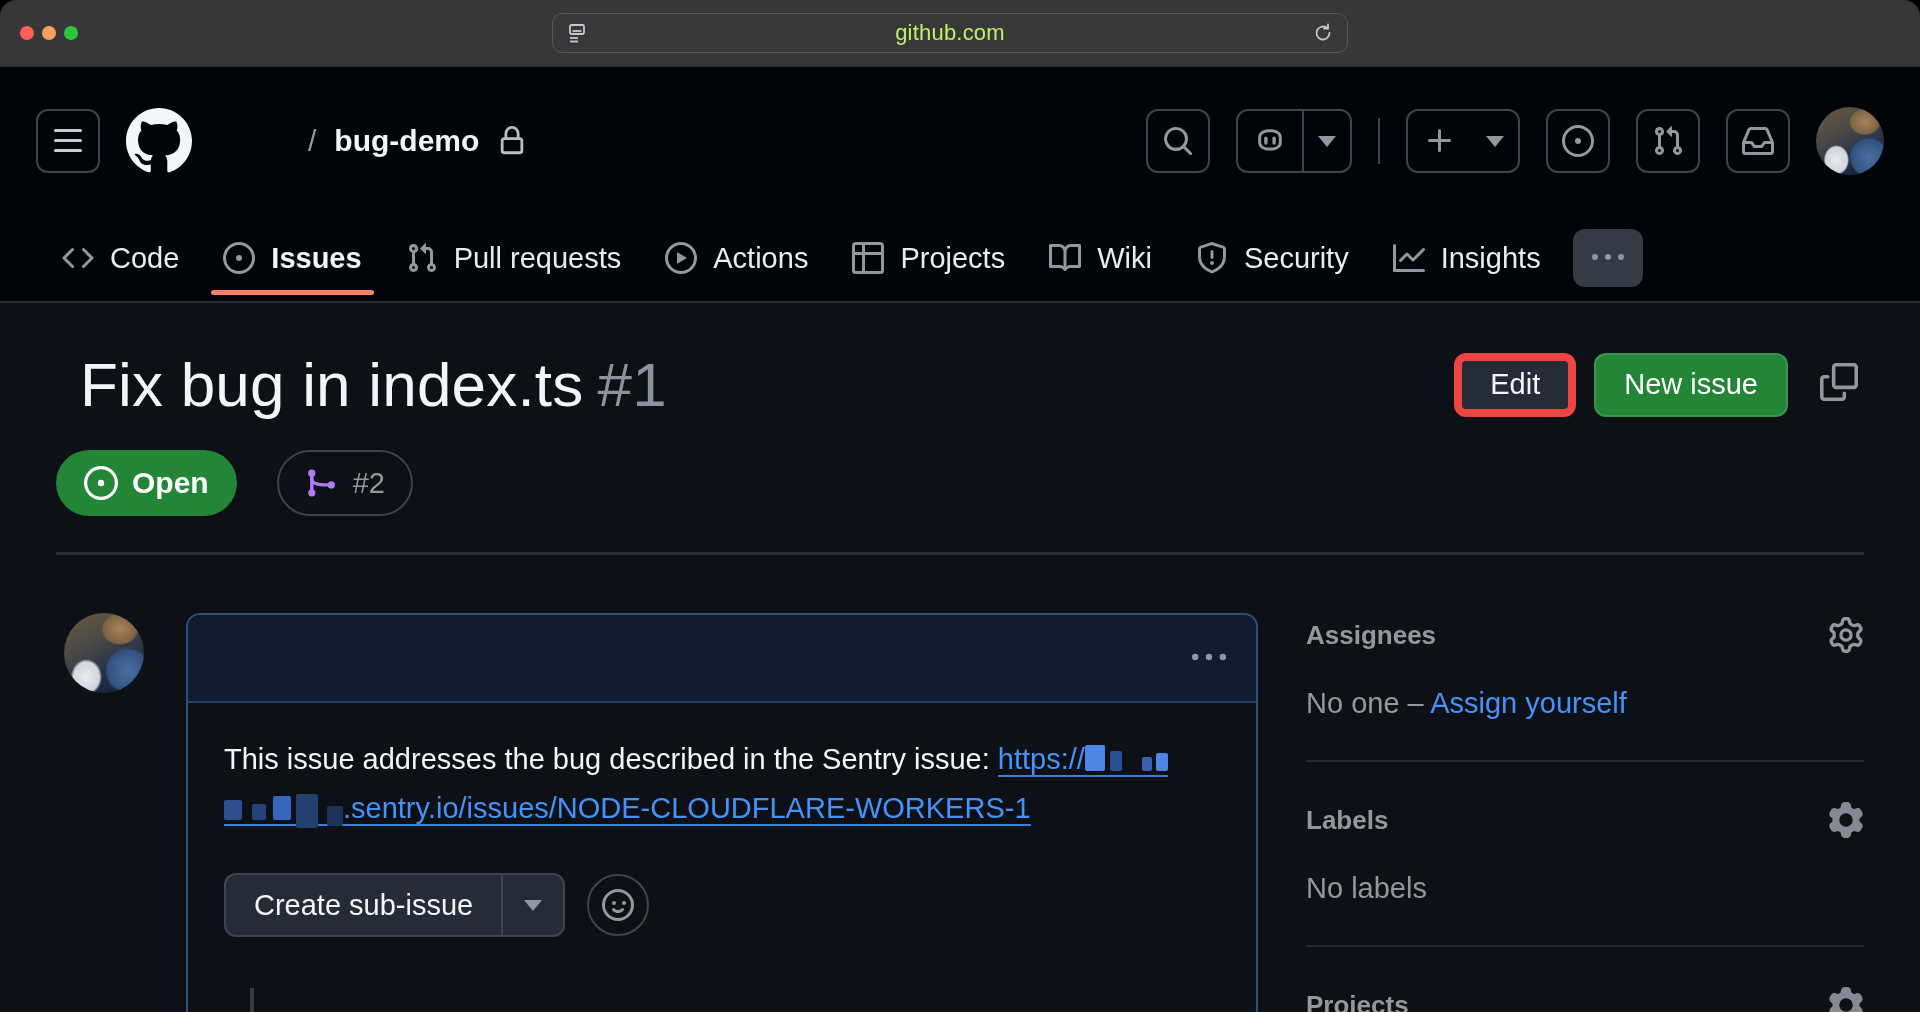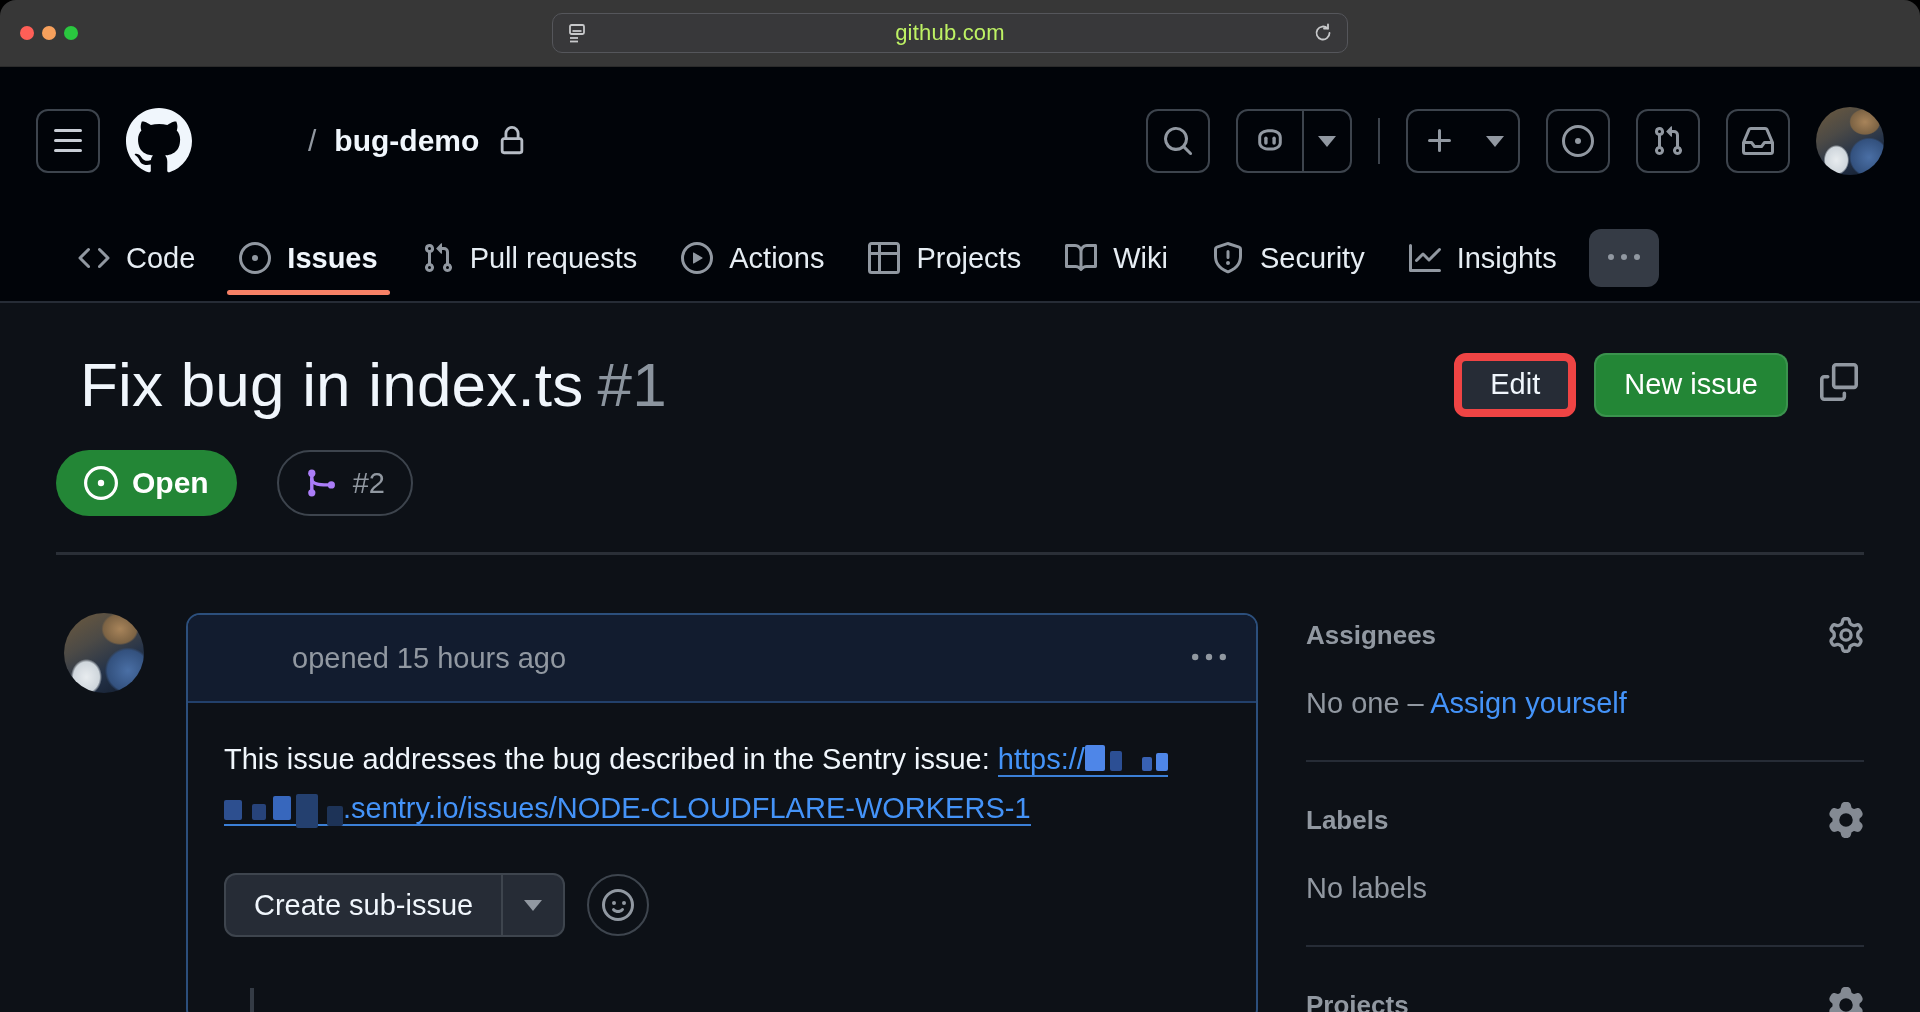--- a/index.html
+++ b/index.html
@@ -35,21 +35,21 @@
   .tri { width:0; height:0; border-left:9px solid transparent; border-right:9px solid transparent; border-top:11px solid #9198a1; }
   .vdivider { width:2px; height:46px; background:#3d444d; }
   .avatar { width:68px; height:68px; border-radius:50%; cursor:pointer;
     background:
       radial-gradient(26px 22px at 72% 22%, #a8845a 0%, #7c6344 55%, transparent 60%),
       radial-gradient(22px 26px at 30% 78%, #e8ecef 0%, #cfd6dc 50%, transparent 58%),
       radial-gradient(30px 30px at 78% 74%, #4a6fa5 0%, #33517e 60%, transparent 66%),
       linear-gradient(150deg, #6d5a3e 0%, #4c4a46 35%, #253349 65%, #101a2a 100%); }
 
   
-  .tabnav { background:#010409; display:flex; align-items:center; padding:0 56px; height:88px; border-bottom:2px solid #262c36; }
+  .tabnav { background:#010409; display:flex; align-items:center; padding:0 40px; height:88px; border-bottom:2px solid #262c36; }
   .tab { position:relative; display:flex; align-items:center; gap:16px; padding:0 22px; height:100%; font-size:29px; color:#e6edf3; cursor:pointer; }
   .tab svg { width:32px; height:32px; color:#9198a1; }
   .tab.active { font-weight:700; color:#f0f6fc; }
   .tab.active::after { content:""; position:absolute; left:10px; right:10px; bottom:6px; height:5px; border-radius:3px; background:#f78166; }
   .tab-more { margin-left:10px; width:70px; height:58px; background:#353b45; border-radius:12px; display:flex; align-items:center; justify-content:center; color:#9198a1; cursor:pointer; }
   .tab-more svg { width:32px; height:32px; }
 
   
   .content { background:#0d1117; height:777px; padding:46px 56px 0; }
   .title-row { display:flex; align-items:center; }
@@ -300,21 +300,20 @@
 
   <div class="head-divider"></div>
 
   <div class="main-row">
 
     <div class="thread">
       <div class="c-avatar"></div>
       <div class="comment-box">
         <div class="comment-head">
           <span class="redacted-author"></span>
-          <span class="comment-meta">opened 15 hours ago</span>
           <span class="comment-kebab">
             <svg viewBox="0 0 16 16" fill="currentColor">
                 <path d="M8 9a1.5 1.5 0 1 0 0-3 1.5 1.5 0 0 0 0 3ZM1.5 9a1.5 1.5 0 1 0 0-3 1.5 1.5 0 0 0 0 3Zm13 0a1.5 1.5 0 1 0 0-3 1.5 1.5 0 0 0 0 3Z"></path>
               </svg>
           </span>
         </div>
         <div class="comment-body">
           <span>This issue addresses the bug described in the Sentry issue: </span><span class="link-seg"><a class="lnk">https://</a><span class="px px1"></span><span class="px px2"></span><span class="px px3"></span><span class="px px4"></span></span>
           <br>
           <span class="link-seg"><span class="px px5"></span><span class="px px6"></span><span class="px px7"></span><span class="px px8"></span><span class="px px9"></span><a class="lnk">.sentry.io/issues/NODE-CLOUDFLARE-WORKERS-1</a></span>

